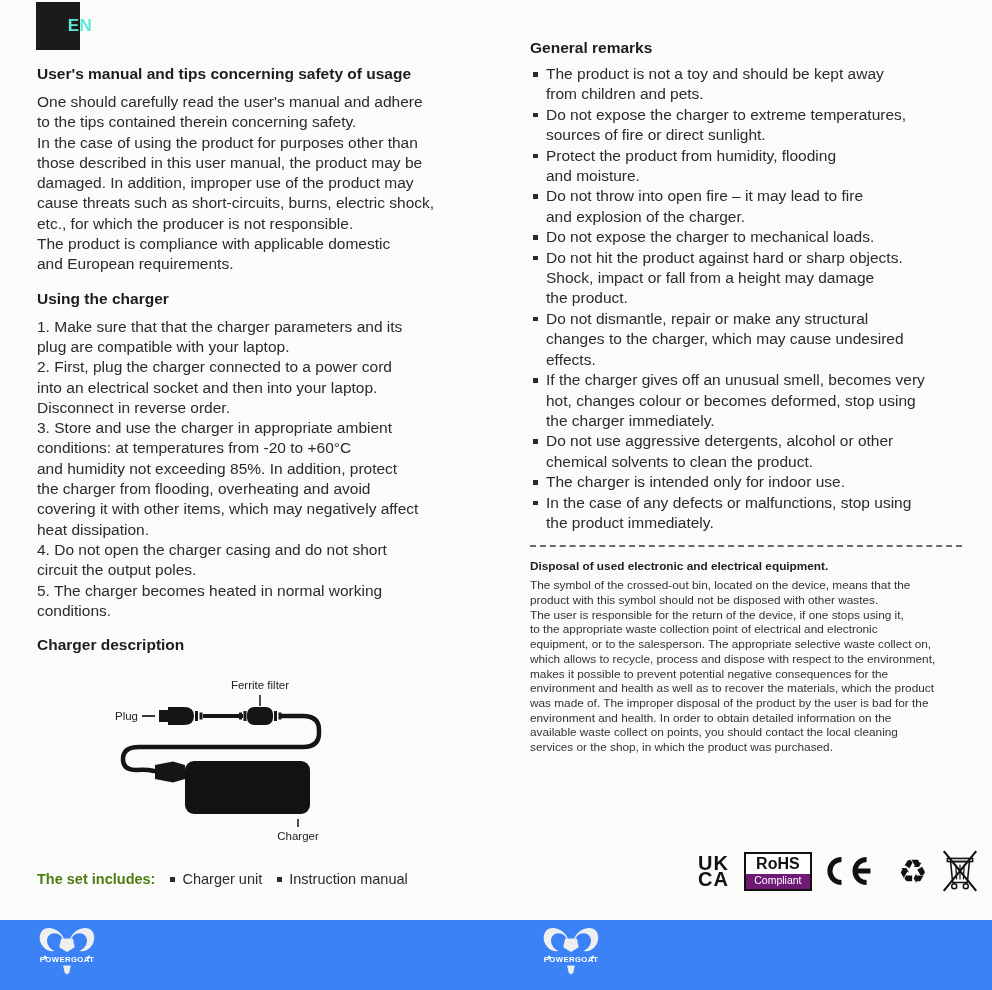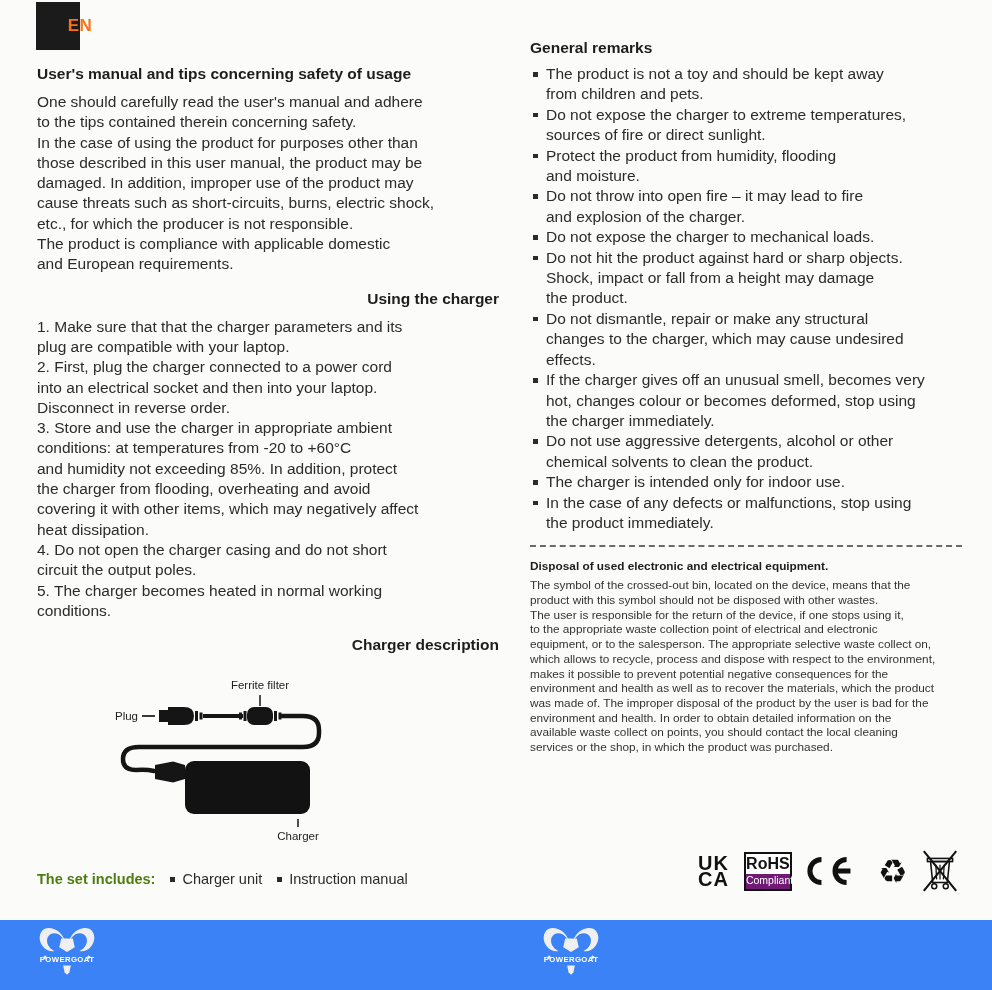--- a/index.html
+++ b/index.html
@@ -9,39 +9,39 @@
     background:#fbfbfa;
     font-family:"Liberation Sans", sans-serif;
     color:#272727;
     overflow:hidden;
   }
   .prewrap { white-space:pre-line; }
 
   .lang-badge {
     position:absolute; left:36px; top:2px;
     width:39px; height:48px;
-    background:#1b1b1b; color:#f97316;
+    background:#1b1b1b; color:#5eead4;
     font-weight:bold; font-size:17px;
     display:flex; align-items:center; justify-content:center;
     letter-spacing:0.5px;
     padding-left:44px;
   }
 
   .col-left  { position:absolute; left:37px;  top:64px; width:462px; }
   .col-right { position:absolute; left:530px; top:38px; width:448px; }
 
   h1.sec, h2.sec {
     font-size:15.5px; font-weight:700; color:#1d1d1d;
     line-height:20px;
   }
   .body-text {
     font-size:15.5px; line-height:20.3px; color:#2b2b2b;
     margin-top:8px;
   }
-  .mt { margin-top:14px;text-align:right; }
+  .mt { margin-top:14px; }
 
   ul.remarks { list-style:none; margin-top:6px; }
   ul.remarks li {
     position:relative; padding-left:16px;
     font-size:15.5px; line-height:20.4px; color:#2b2b2b;
     white-space:pre-line;
   }
   ul.remarks li::before {
     content:""; position:absolute; left:3px; top:8px;
     width:4.5px; height:4.5px; background:#2b2b2b;
@@ -76,21 +76,21 @@
   }
 
   .certs {
     position:absolute; left:698px; top:845px;
     height:52px; display:flex; align-items:center; gap:15px;
   }
   .ukca {
     font-weight:800; font-size:20px; line-height:16.5px;
     letter-spacing:1px; color:#111; text-align:left;
   }
-  .rohs { width:48px; border:2.5px solid #111; text-align:center; background:#fff; }
+  .rohs { width:68px; border:2.5px solid #111; text-align:center; background:#fff; }
   .rohs .top { font-weight:800; font-size:16px; color:#111; padding:1px 0; line-height:18px; }
   .rohs .bot { background:#701a75; color:#fff; font-size:10.5px; padding:1.5px 0 2.5px; line-height:11px; }
   .recycle { font-size:33px; color:#111; line-height:1; }
 
   .footer-bar {
     position:absolute; left:0; top:920px; width:992px; height:70px;
     background:#3b82f6;
   }
   .brand-logo { position:absolute; top:4px; }
   .brand-logo.one { left:36px; }

